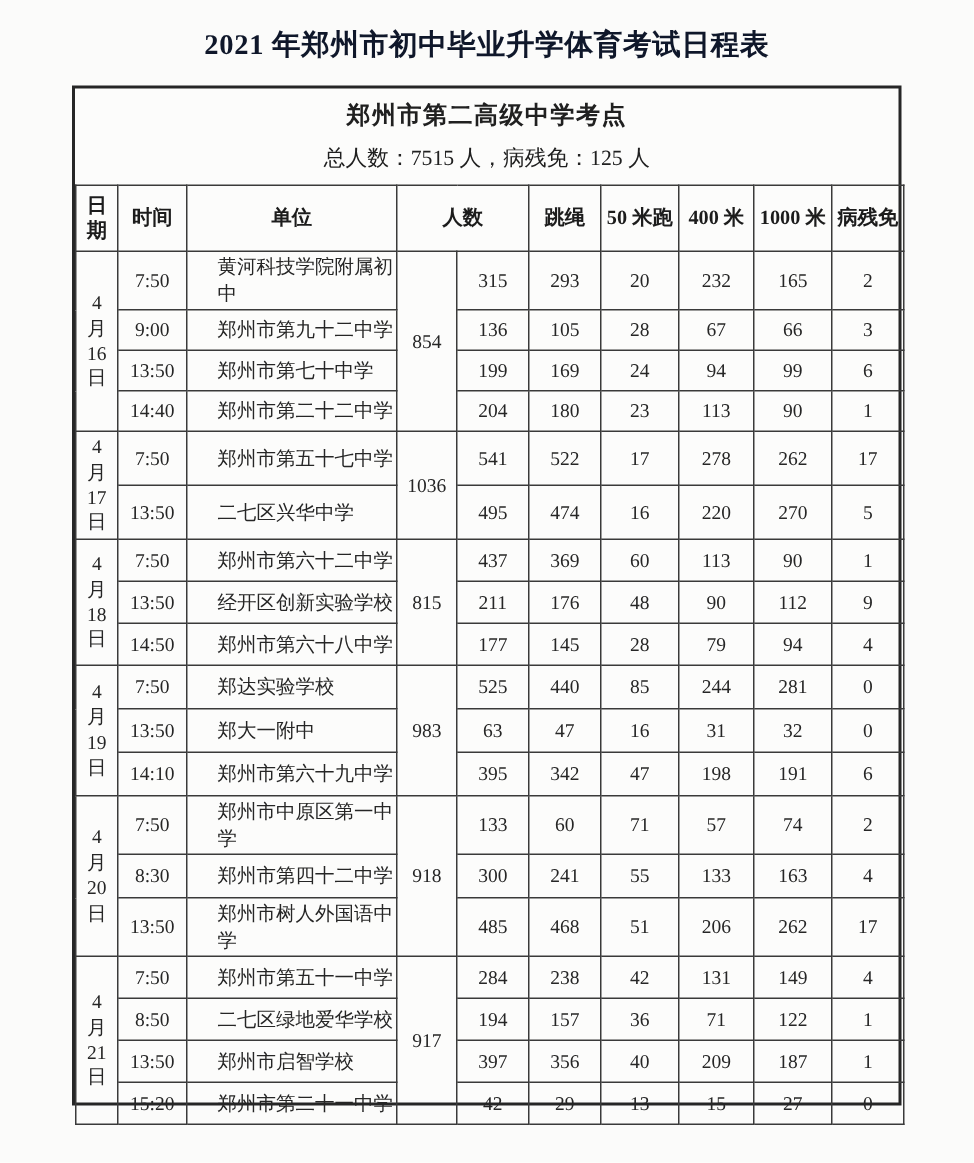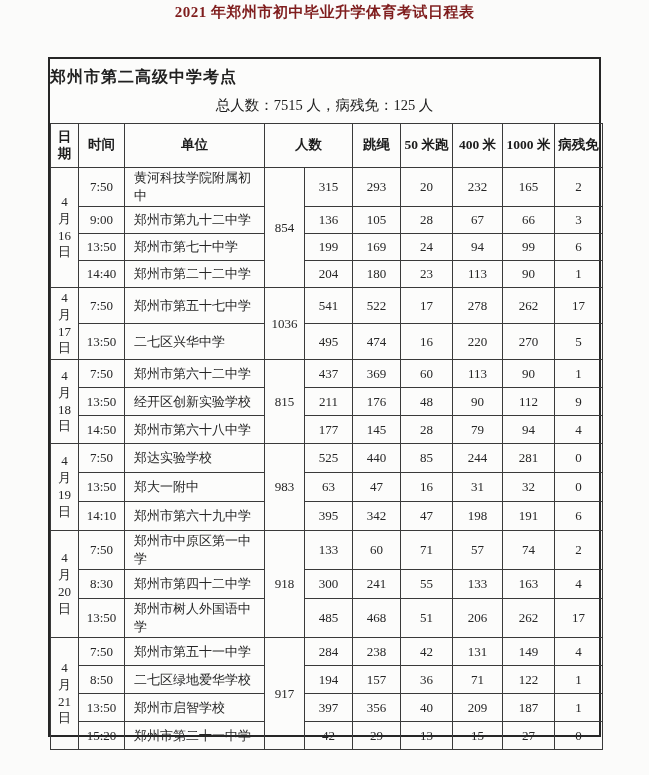--- a/index.html
+++ b/index.html
@@ -6,43 +6,43 @@
   body{
     width:649px;height:775px;background:#ffffff;
     font-family:"Liberation Serif","DejaVu Serif",serif;
     color:#202020;
   }
   .page{
     position:relative;width:649px;height:775px;
     background:#fbfbfa;overflow:hidden;
   }
   .doc-title{
-    text-align:center;padding-top:3px;
-    font-size:15px;font-weight:700;letter-spacing:.5px;color:#7f1d1d;
+    text-align:center;padding-top:17px;
+    font-size:19px;font-weight:700;letter-spacing:.5px;color:#0f172a;
   }
   .box{
     position:absolute;left:48px;top:57px;width:553px;height:680px;
     box-sizing:border-box;border:2px solid #262626;background:#fcfcfb;
   }
-  .venue-name{text-align:left;margin-top:8px;font-size:16px;font-weight:700;letter-spacing:1px;}
+  .venue-name{text-align:center;margin-top:8px;font-size:16px;font-weight:700;letter-spacing:1px;}
   .venue-totals{text-align:center;margin-top:8px;font-size:14.5px;font-weight:400;}
   .venue-address{text-align:center;margin-top:4px;font-size:12.5px;}
   table.schedule{
     border-collapse:collapse;table-layout:fixed;width:100%;
     margin-top:8px;
   }
   .schedule th,.schedule td{
     border:1px solid #3a3a3a;box-sizing:border-box;
     text-align:center;vertical-align:middle;overflow:hidden;
   }
   .schedule thead th{
     font-size:13.5px;font-weight:700;height:44px;line-height:1.25;color:#1c1c1c;
   }
   .schedule td{font-size:13px;color:#262626;}
-  .school-cell{text-align:left !important;padding-left:9px;}
+  .school-cell{text-align:left !important;padding-left:20px;}
   .date-cell{font-size:12.5px;line-height:1.3;}
   .total-cell{font-size:13px;}
   .g0 td{height:27px;}
   .g1 td{height:36px;}
   .g2 td{height:28px;}
   .g3 td{height:29px;}
   .g4 td{height:29px;}
   .g5 td{height:28px;}
 </style>
 </head>

